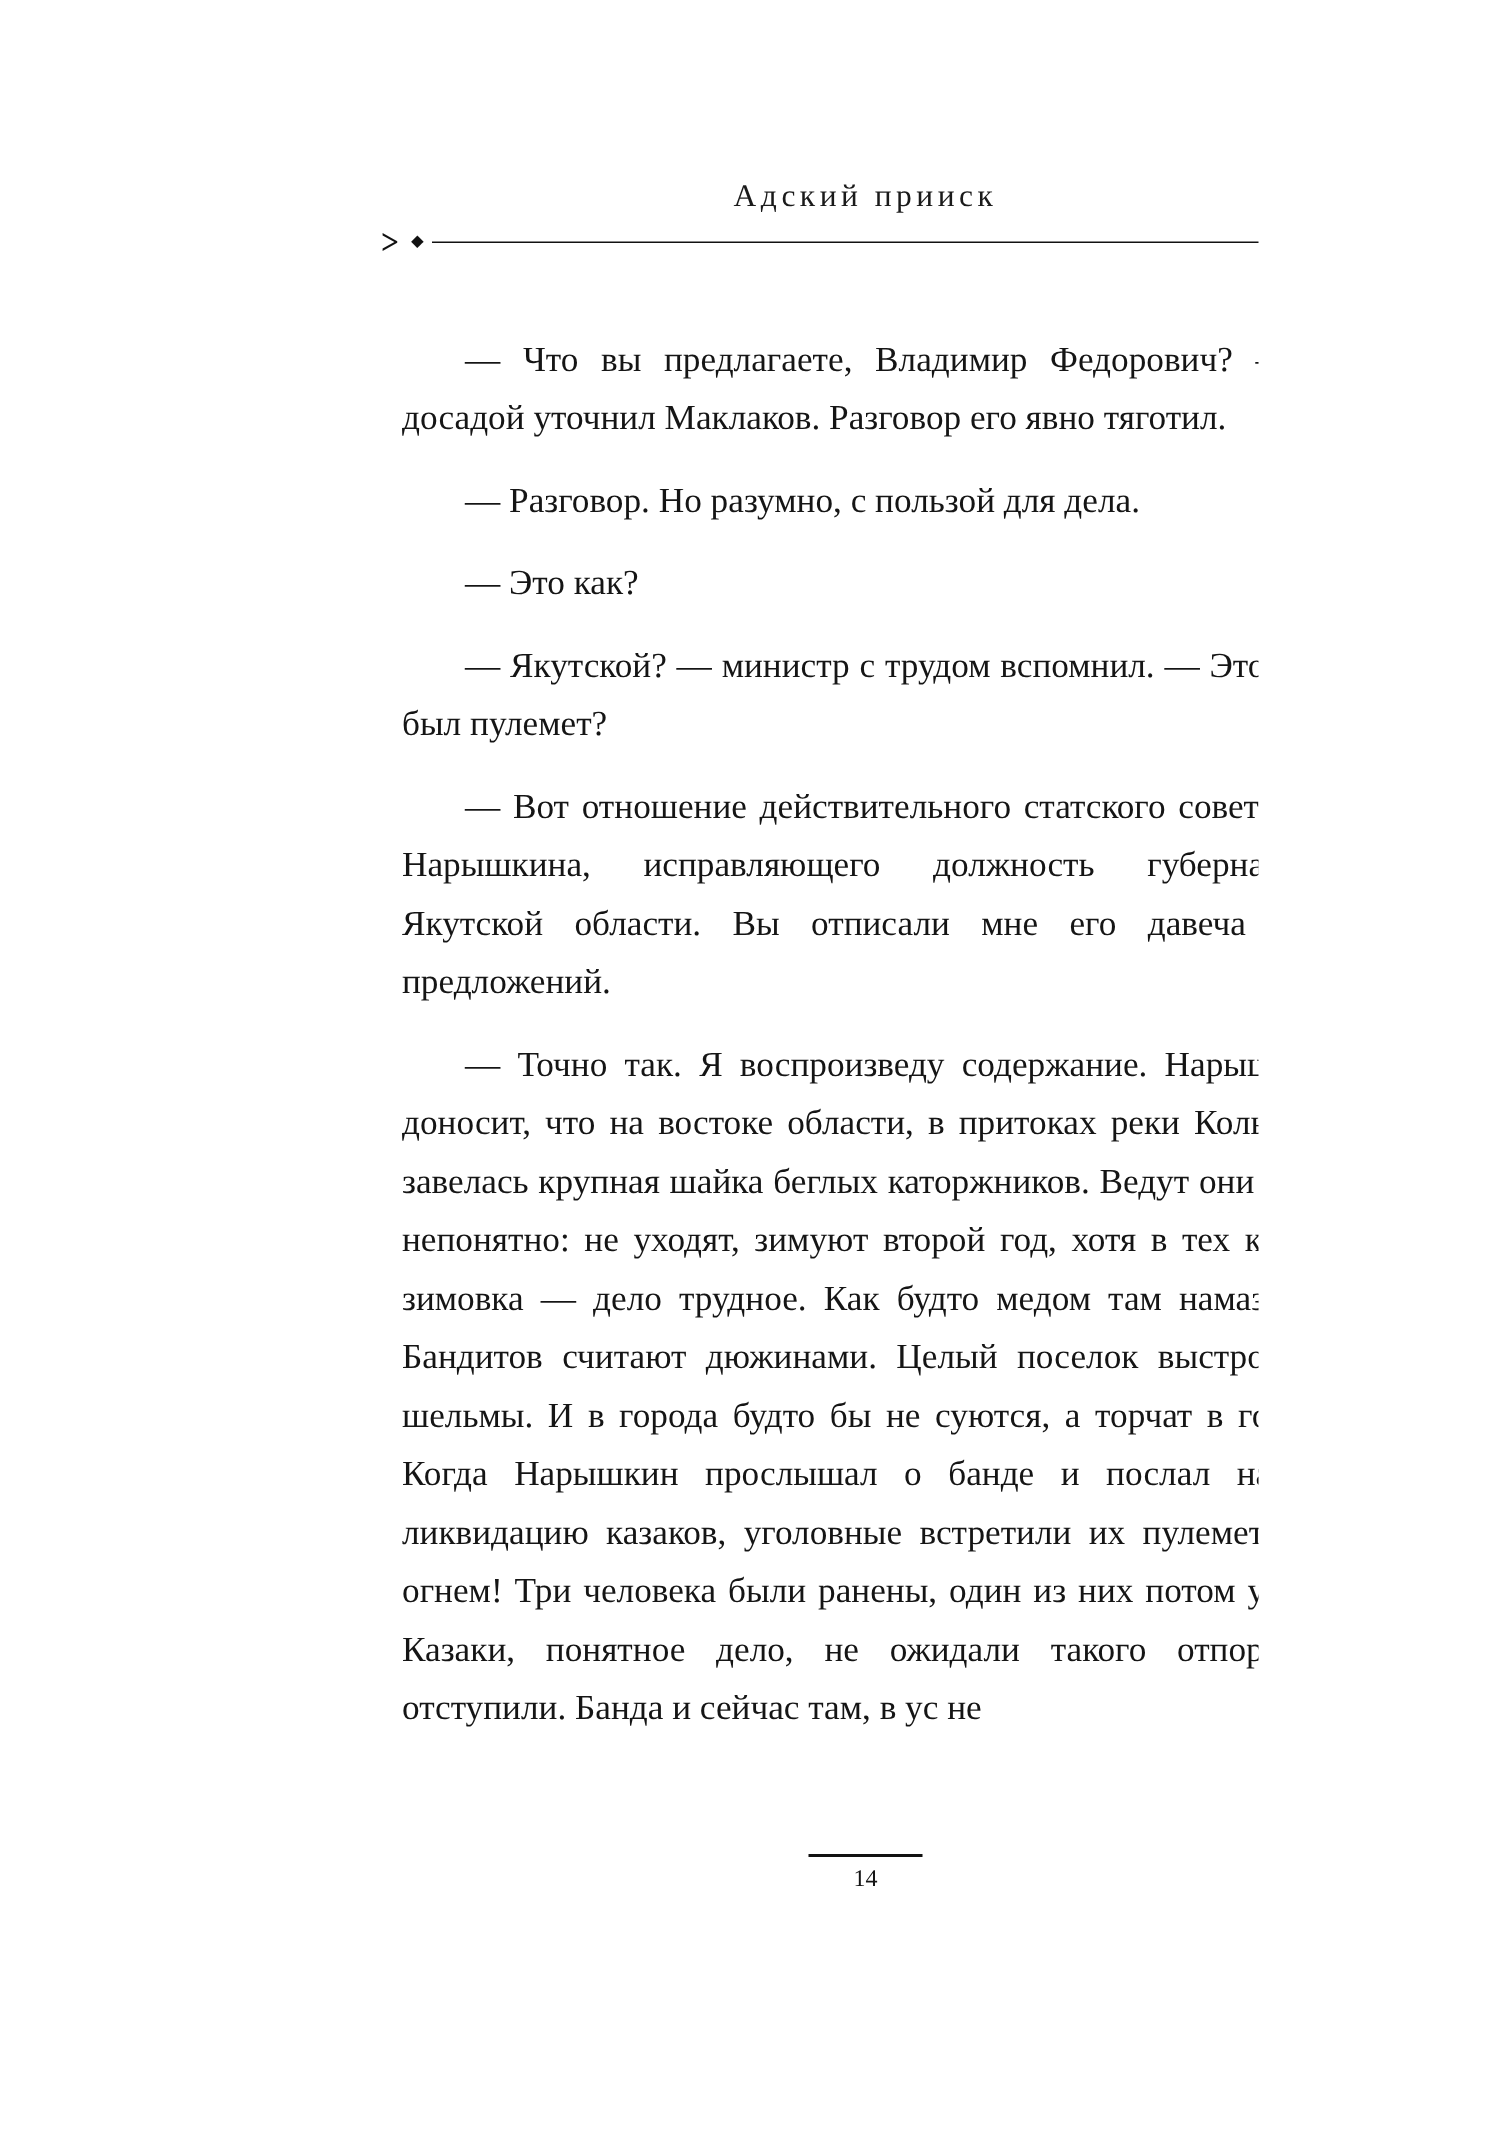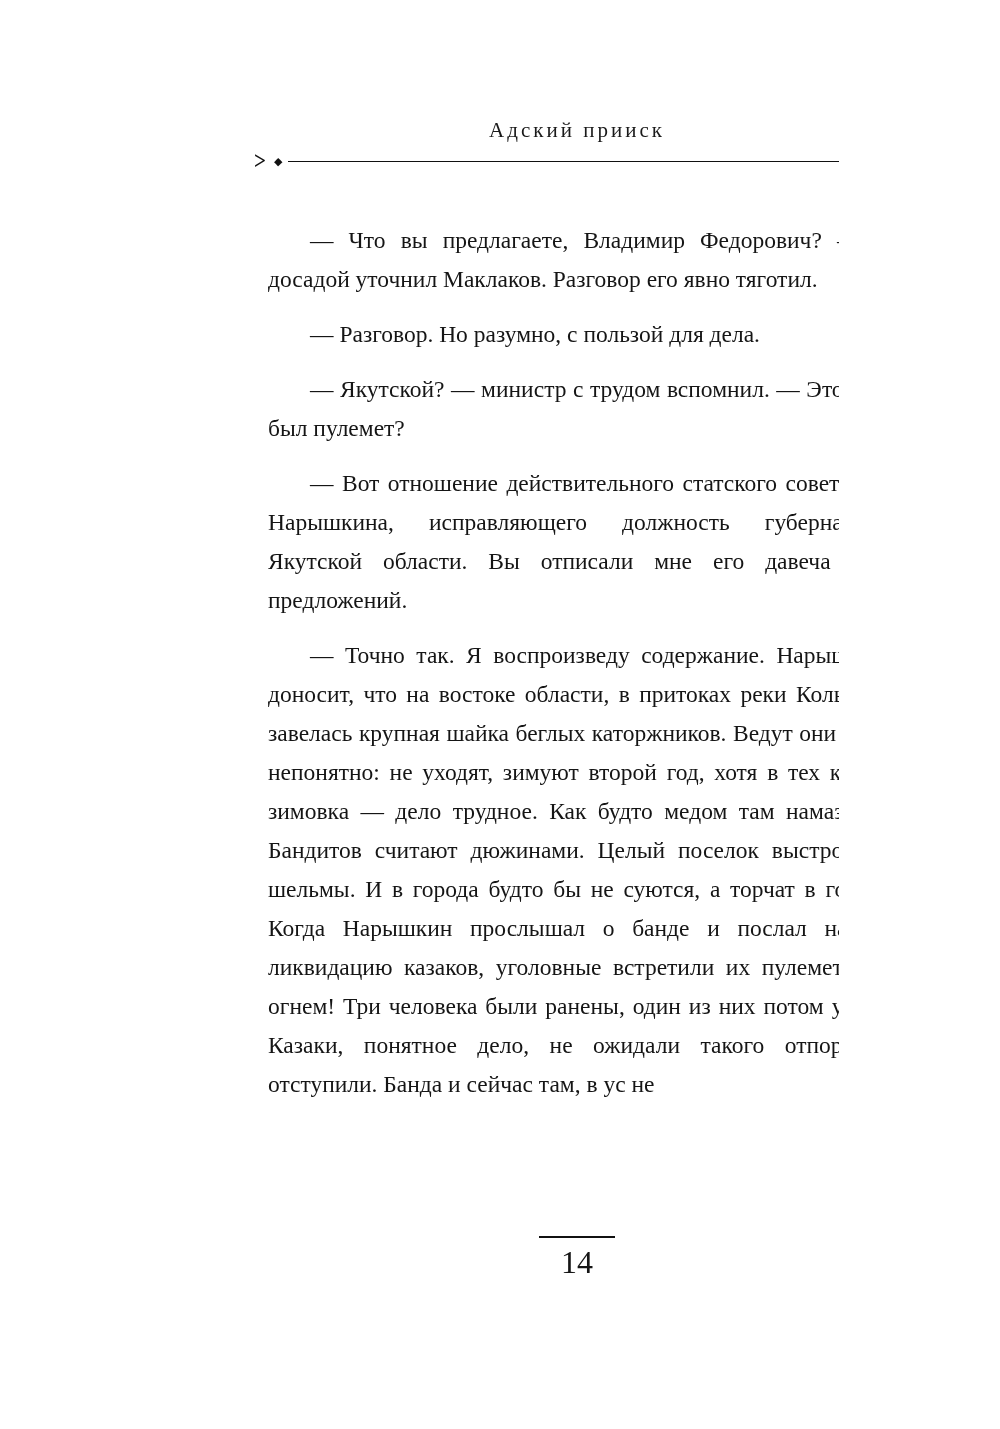--- a/index.html
+++ b/index.html
@@ -71,21 +71,21 @@
     width: 650px;
     text-align: center;
   }
   .footer-rule {
     width: 76px;
     border-top: 2.2px solid #111;
     margin: 0 auto 6px auto;
     height: 0;
   }
   .page-number {
-    font-size: 32px;
+    font-size: 16px;
     color: #151515;
   }
 </style>
 </head>
 <body>
 
 <div class="page">
   <div class="content">
 
     <h1 class="running-header">Адский прииск</h1>
@@ -94,20 +94,21 @@
       <span class="chevron left">&gt;</span>
       <span class="diamond">◆</span>
       <span class="rule"></span>
       <span class="diamond">◆</span>
       <span class="chevron right">&lt;</span>
     </div>
 
     <div class="body-text">
       <p>— Что вы предлагаете, Владимир Федорович? — с досадой уточнил Маклаков. Разговор его явно тяготил.</p>
       <p>— Разговор. Но разумно, с пользой для дела.</p>
+      <p>— Это как?</p>
       <p>— Якутской? — министр с трудом вспомнил. — Это там был пулемет?</p>
       <p>— Вот отношение действительного статского советника Нарышкина, исправляющего должность губернатора Якутской области. Вы отписали мне его давеча для предложений.</p>
       <p>— Точно так. Я воспроизведу содержание. Нарышкин доносит, что на востоке области, в притоках реки Колымы, завелась крупная шайка беглых каторжников. Ведут они себя непонятно: не уходят, зимуют второй год, хотя в тех краях зимовка — дело трудное. Как будто медом там намазано! Бандитов считают дюжинами. Целый поселок выстроили, шельмы. И в города будто бы не суются, а торчат в горах. Когда Нарышкин прослышал о банде и послал на ее ликвидацию казаков, уголовные встретили их пулеметным огнем! Три человека были ранены, один из них потом умер. Казаки, понятное дело, не ожидали такого отпора и отступили. Банда и сейчас там, в ус не</p>
     </div>
   </div>
 
   <div class="footer">
     <div class="footer-rule"></div>
     <div class="page-number">14</div>
   </div>

